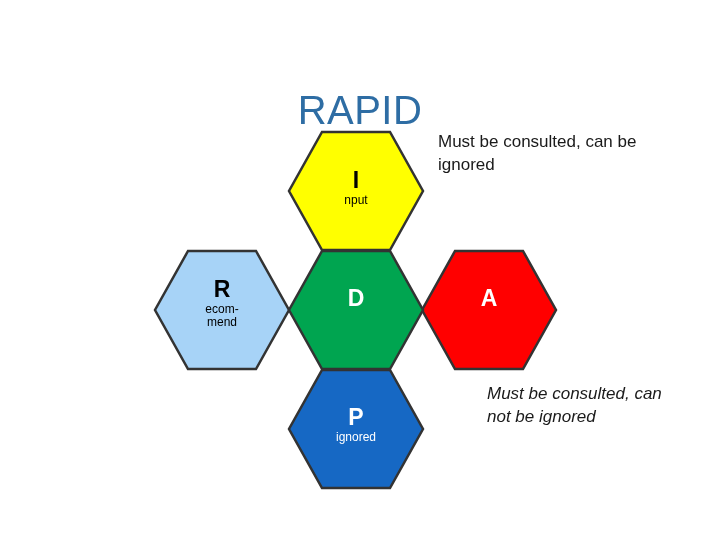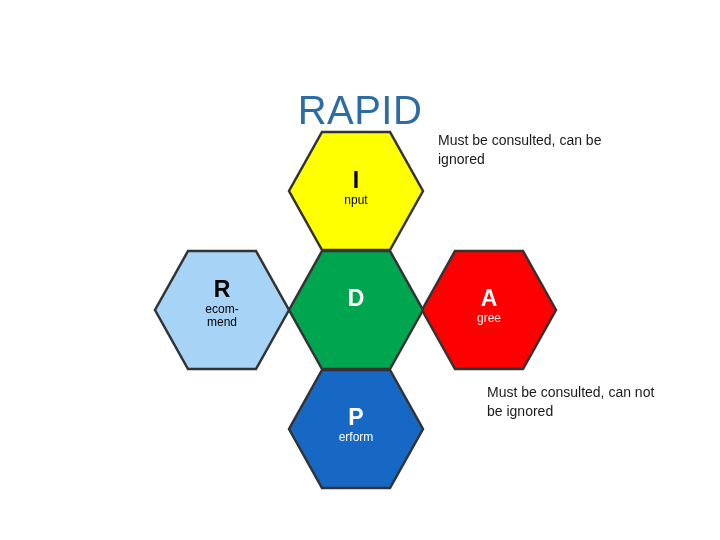--- a/index.html
+++ b/index.html
@@ -72,33 +72,34 @@
   
   #label-input    { left: 286px; top: 168px; width: 140px; }
   #label-recommend{ left: 152px; top: 277px; width: 140px; }
   #label-decide   { left: 286px; top: 286px; width: 140px; }
   #label-agree    { left: 419px; top: 286px; width: 140px; }
   #label-perform  { left: 286px; top: 405px; width: 140px; }
 
   
   .annotation {
     position: absolute;
-    font-size: 14px;
+    font-size: 17px;
     color: #1a1a1a;
     line-height: 1.35;
   }
   #annotation-top {
     left: 438px;
     top: 131px;
     width: 210px;
   }
   #annotation-bottom {
     left: 487px;
     top: 383px;
     width: 185px;
+    font-style: italic;
   }
 </style>
 </head>
 <body>
 
 <div id="slide">
 
   <div id="title">RAPID</div>
 
   <div id="hex-diagram">
@@ -126,26 +127,25 @@
       <span class="hex-rest">ecom-</span>
       <span class="hex-rest">mend</span>
     </div>
 
     <div class="hex-label lbl-light" id="label-decide">
       <span class="hex-initial">D</span>
     </div>
 
     <div class="hex-label lbl-light" id="label-agree">
       <span class="hex-initial">A</span>
-      <span class="hex-rest">gree</span>
     </div>
 
     <div class="hex-label lbl-light" id="label-perform">
       <span class="hex-initial">P</span>
-      <span class="hex-rest">erform</span>
+      <span class="hex-rest">ignored</span>
     </div>
   </div>
 
   <div class="annotation" id="annotation-top">Must be consulted, can be ignored</div>
 
   <div class="annotation" id="annotation-bottom">Must be consulted, can not be ignored</div>
 
 </div>
 
 </body></html>

